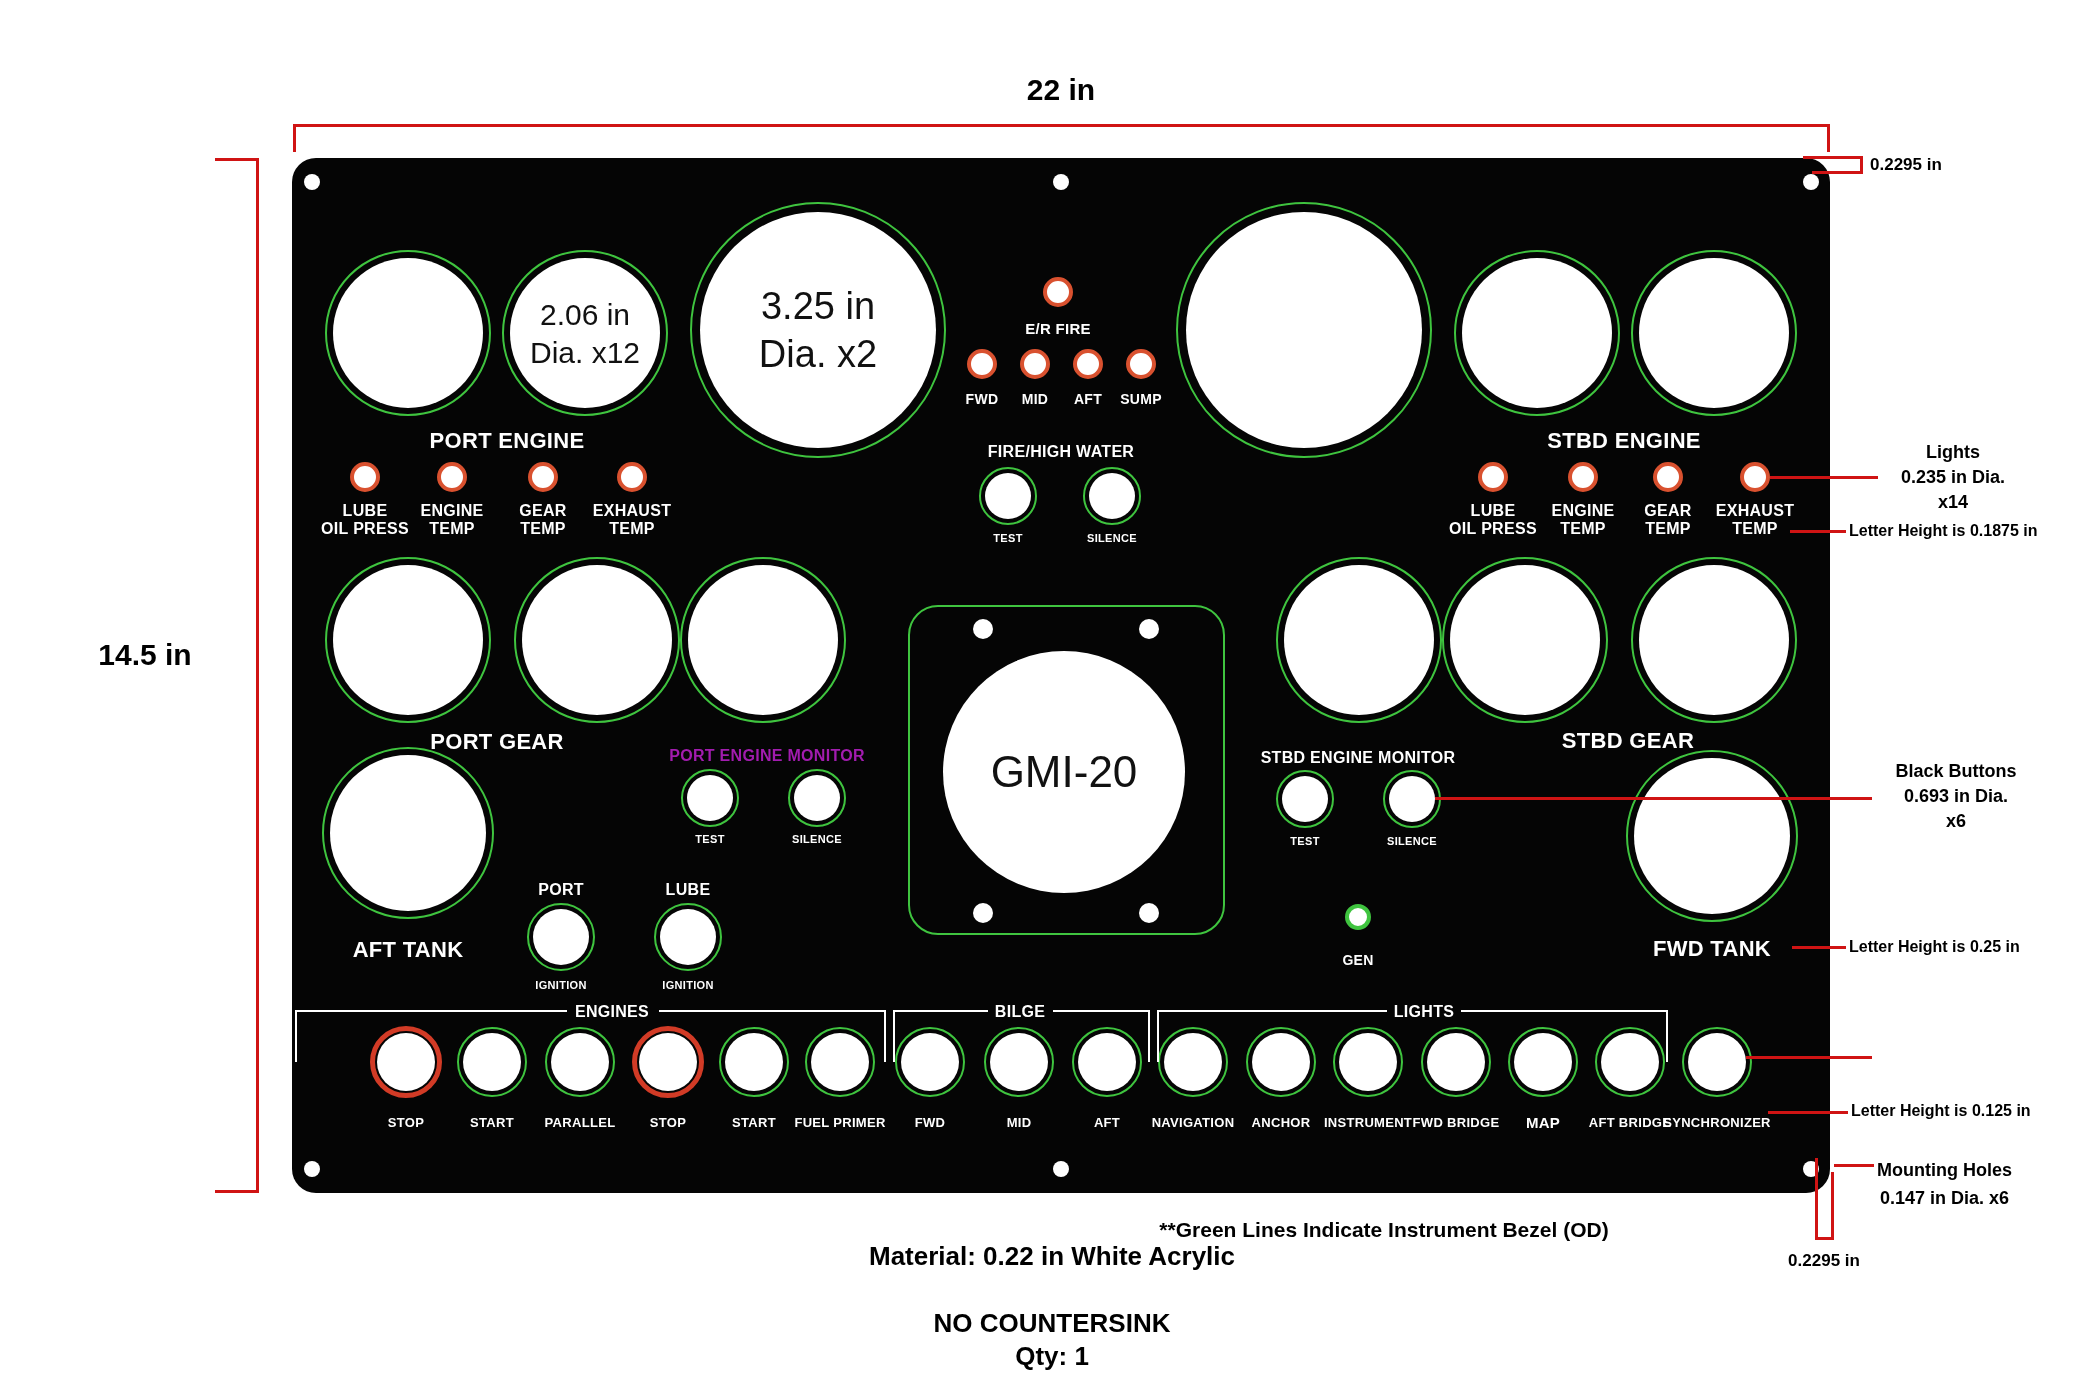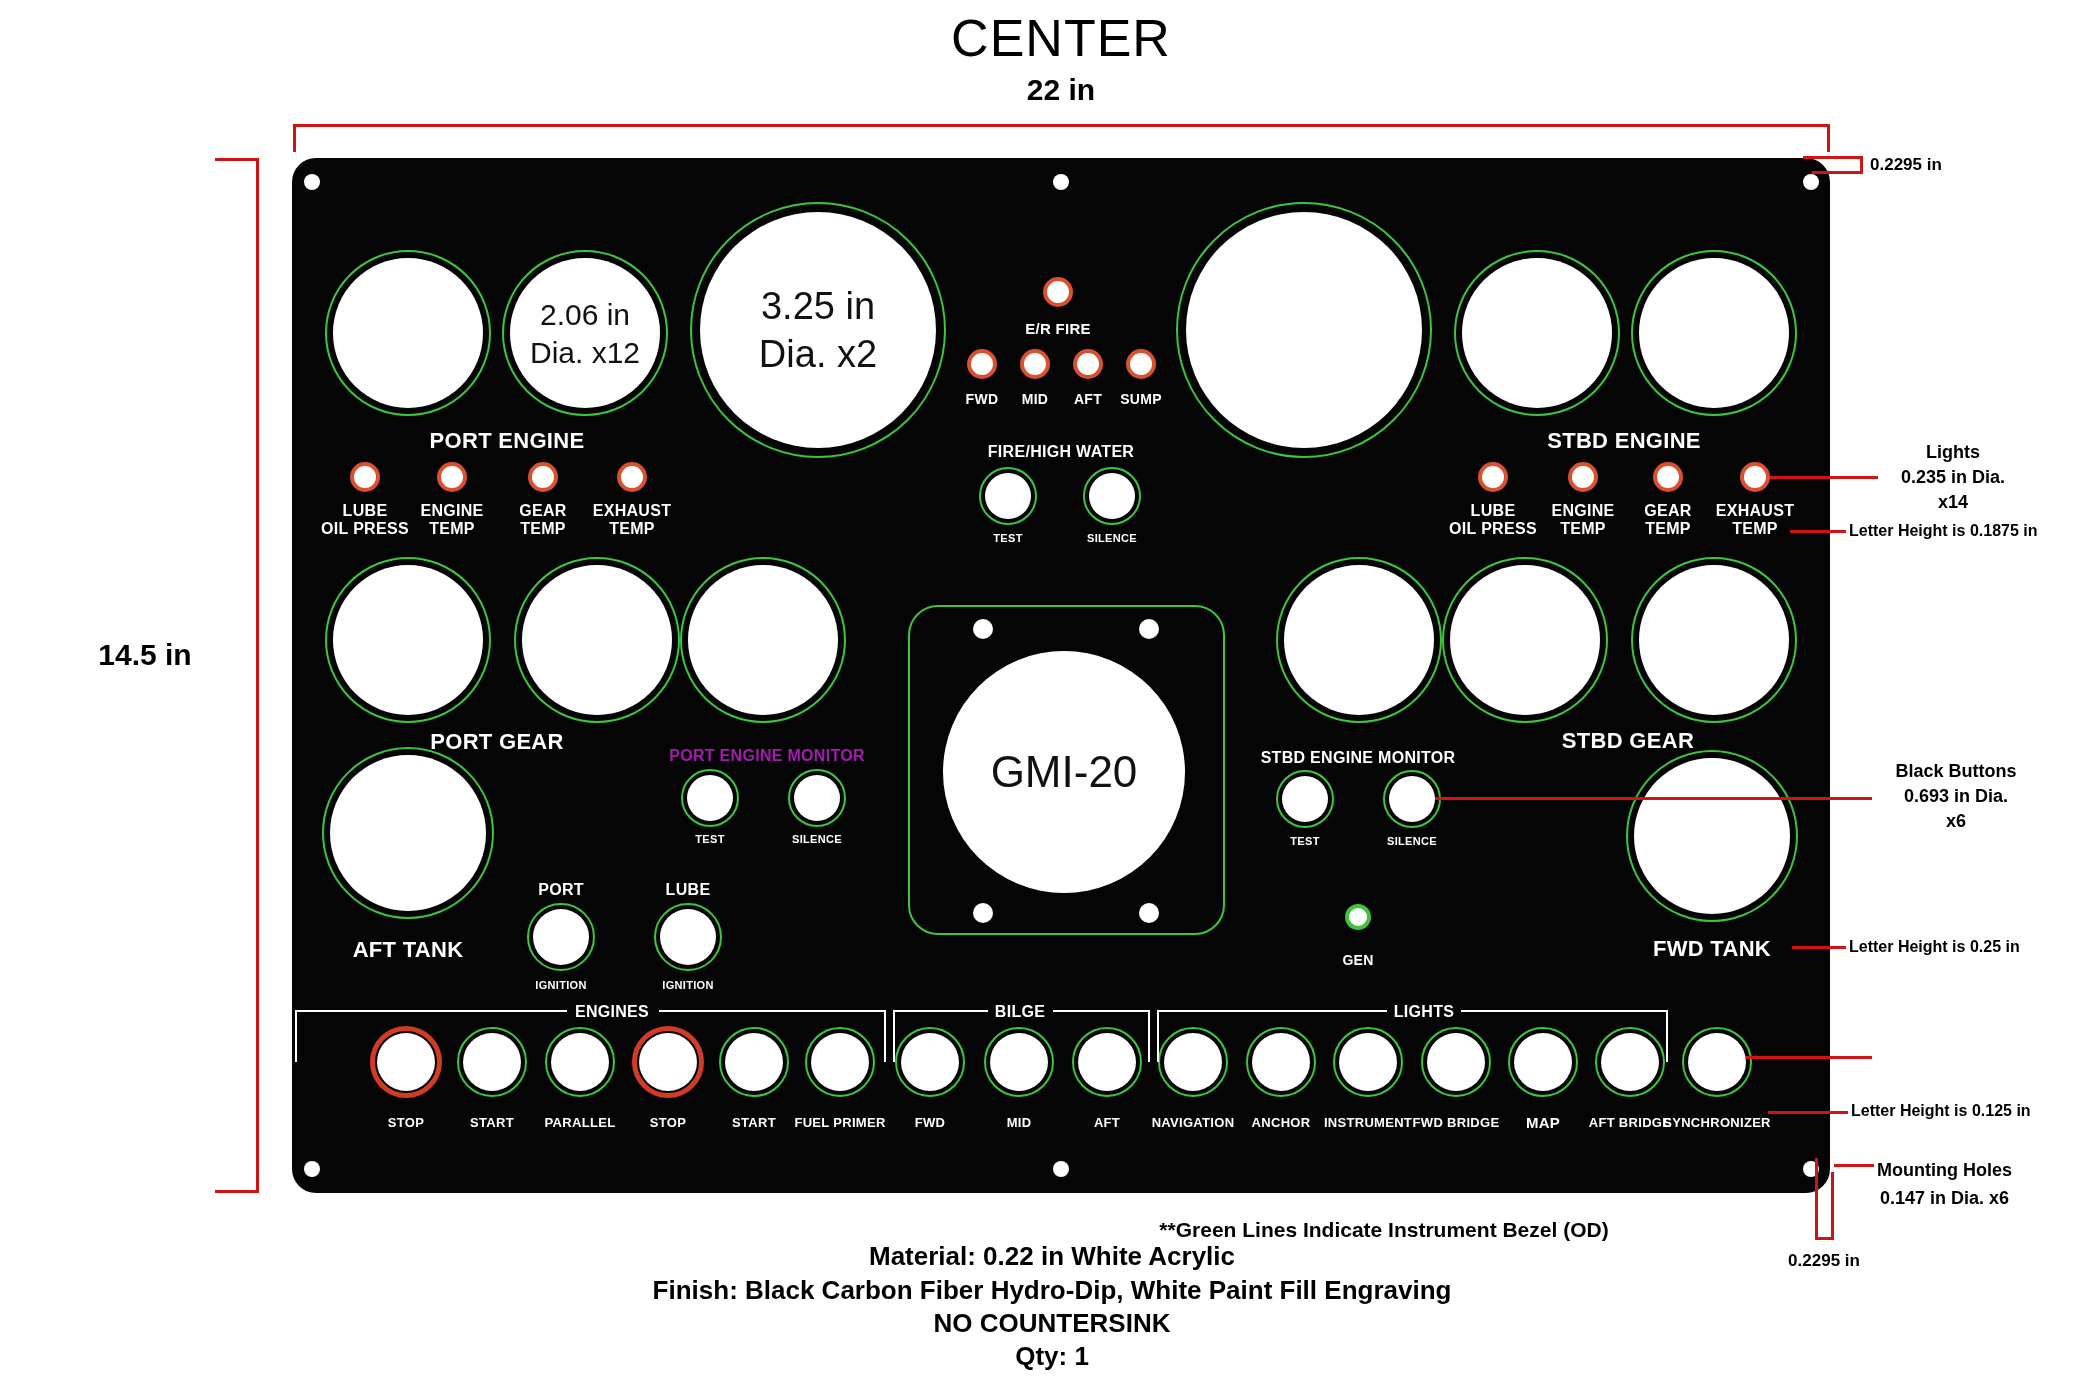--- a/index.html
+++ b/index.html
@@ -22,21 +22,20 @@
   .anno-mounting{left:1877px;top:1184px;font-size:18px;line-height:28px;text-align:center;}
   .anno-offset-bottom{left:1824px;top:1261px;font-size:17px;}
   .anno-bezel{left:1384px;top:1230px;font-size:21px;}
   .footer-line{left:1052px;font-size:26px;}
   .f1{top:1256px;} .f2{top:1290px;} .f3{top:1323px;} .f4{top:1356px;}
 </style>
 </head>
 <body>
 
 <div class="canvas" id="canvas">
-  <div class="anno center-title">CENTER</div>
   <div class="anno dim-w">22 in</div>
   <div class="anno dim-h">14.5 in</div>
 
   <div class="panel"></div>
 
   <div class="anno anno-offset-top left-anchor">0.2295 in</div>
 
   <div class="anno anno-lights">
     <div>Lights</div>
     <div>0.235 in Dia.</div>
@@ -56,21 +55,20 @@
 
   <div class="anno anno-mounting left-anchor">
     <div>Mounting Holes</div>
     <div>0.147 in Dia. x6</div>
   </div>
 
   <div class="anno anno-offset-bottom">0.2295 in</div>
   <div class="anno anno-bezel">**Green Lines Indicate Instrument Bezel (OD)</div>
 
   <div class="anno footer-line f1">Material: 0.22 in White Acrylic</div>
-  <div class="anno footer-line f2">Finish: Black Carbon Fiber Hydro-Dip, White Paint Fill Engraving</div>
   <div class="anno footer-line f3">NO COUNTERSINK</div>
   <div class="anno footer-line f4">Qty: 1</div>
 <div style="position: absolute; left: 325px; top: 250px; width: 166px; height: 166px; border-radius: 50%; box-sizing: border-box; border: 2px solid rgb(63, 196, 63);"></div>
     <div style="position: absolute; left: 333px; top: 258px; width: 150px; height: 150px; border-radius: 50%; box-sizing: border-box; background: rgb(255, 255, 255);"></div>
     <div style="position: absolute; left: 502px; top: 250px; width: 166px; height: 166px; border-radius: 50%; box-sizing: border-box; border: 2px solid rgb(63, 196, 63);"></div>
     <div style="position: absolute; left: 510px; top: 258px; width: 150px; height: 150px; border-radius: 50%; box-sizing: border-box; background: rgb(255, 255, 255);"></div>
     <div style="position: absolute; left: 585px; top: 333px; transform: translate(-50%, -50%); color: rgb(17, 17, 17); font-size: 30px; line-height: 1.25; text-align: center; white-space: nowrap; font-weight: 400;">
       <div>2.06 in</div>
       <div>Dia. x12</div>
     </div>

